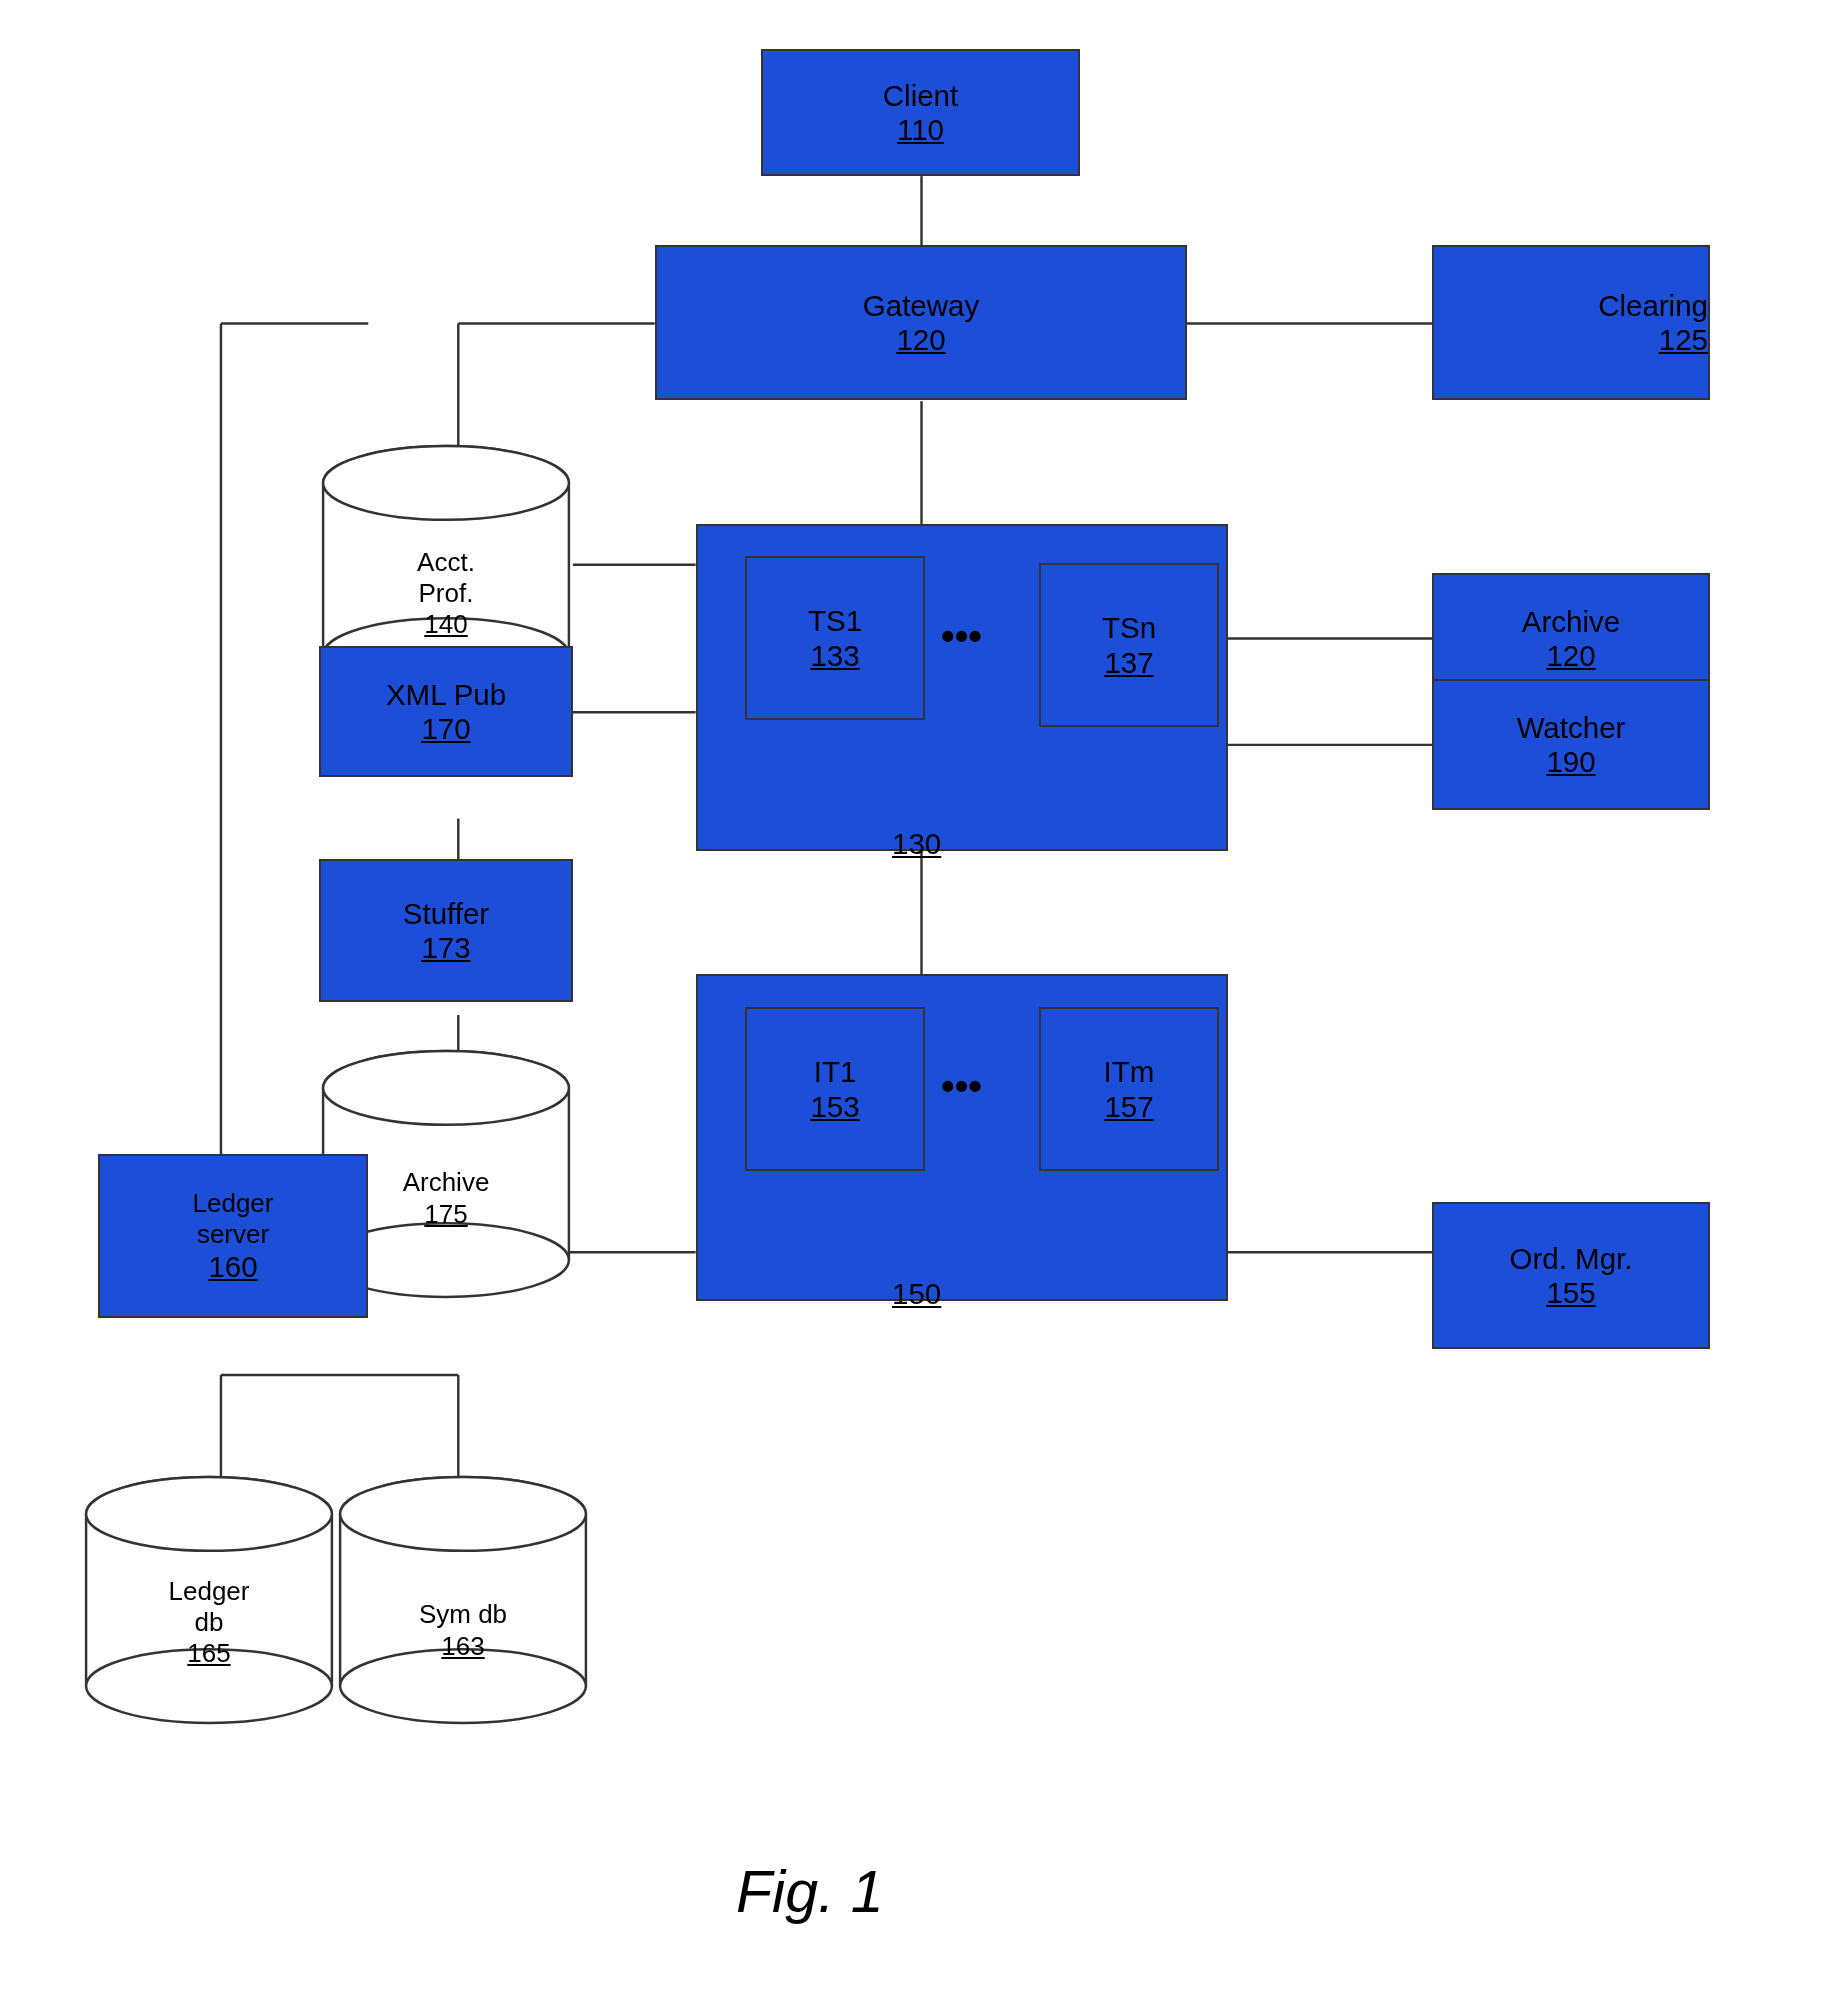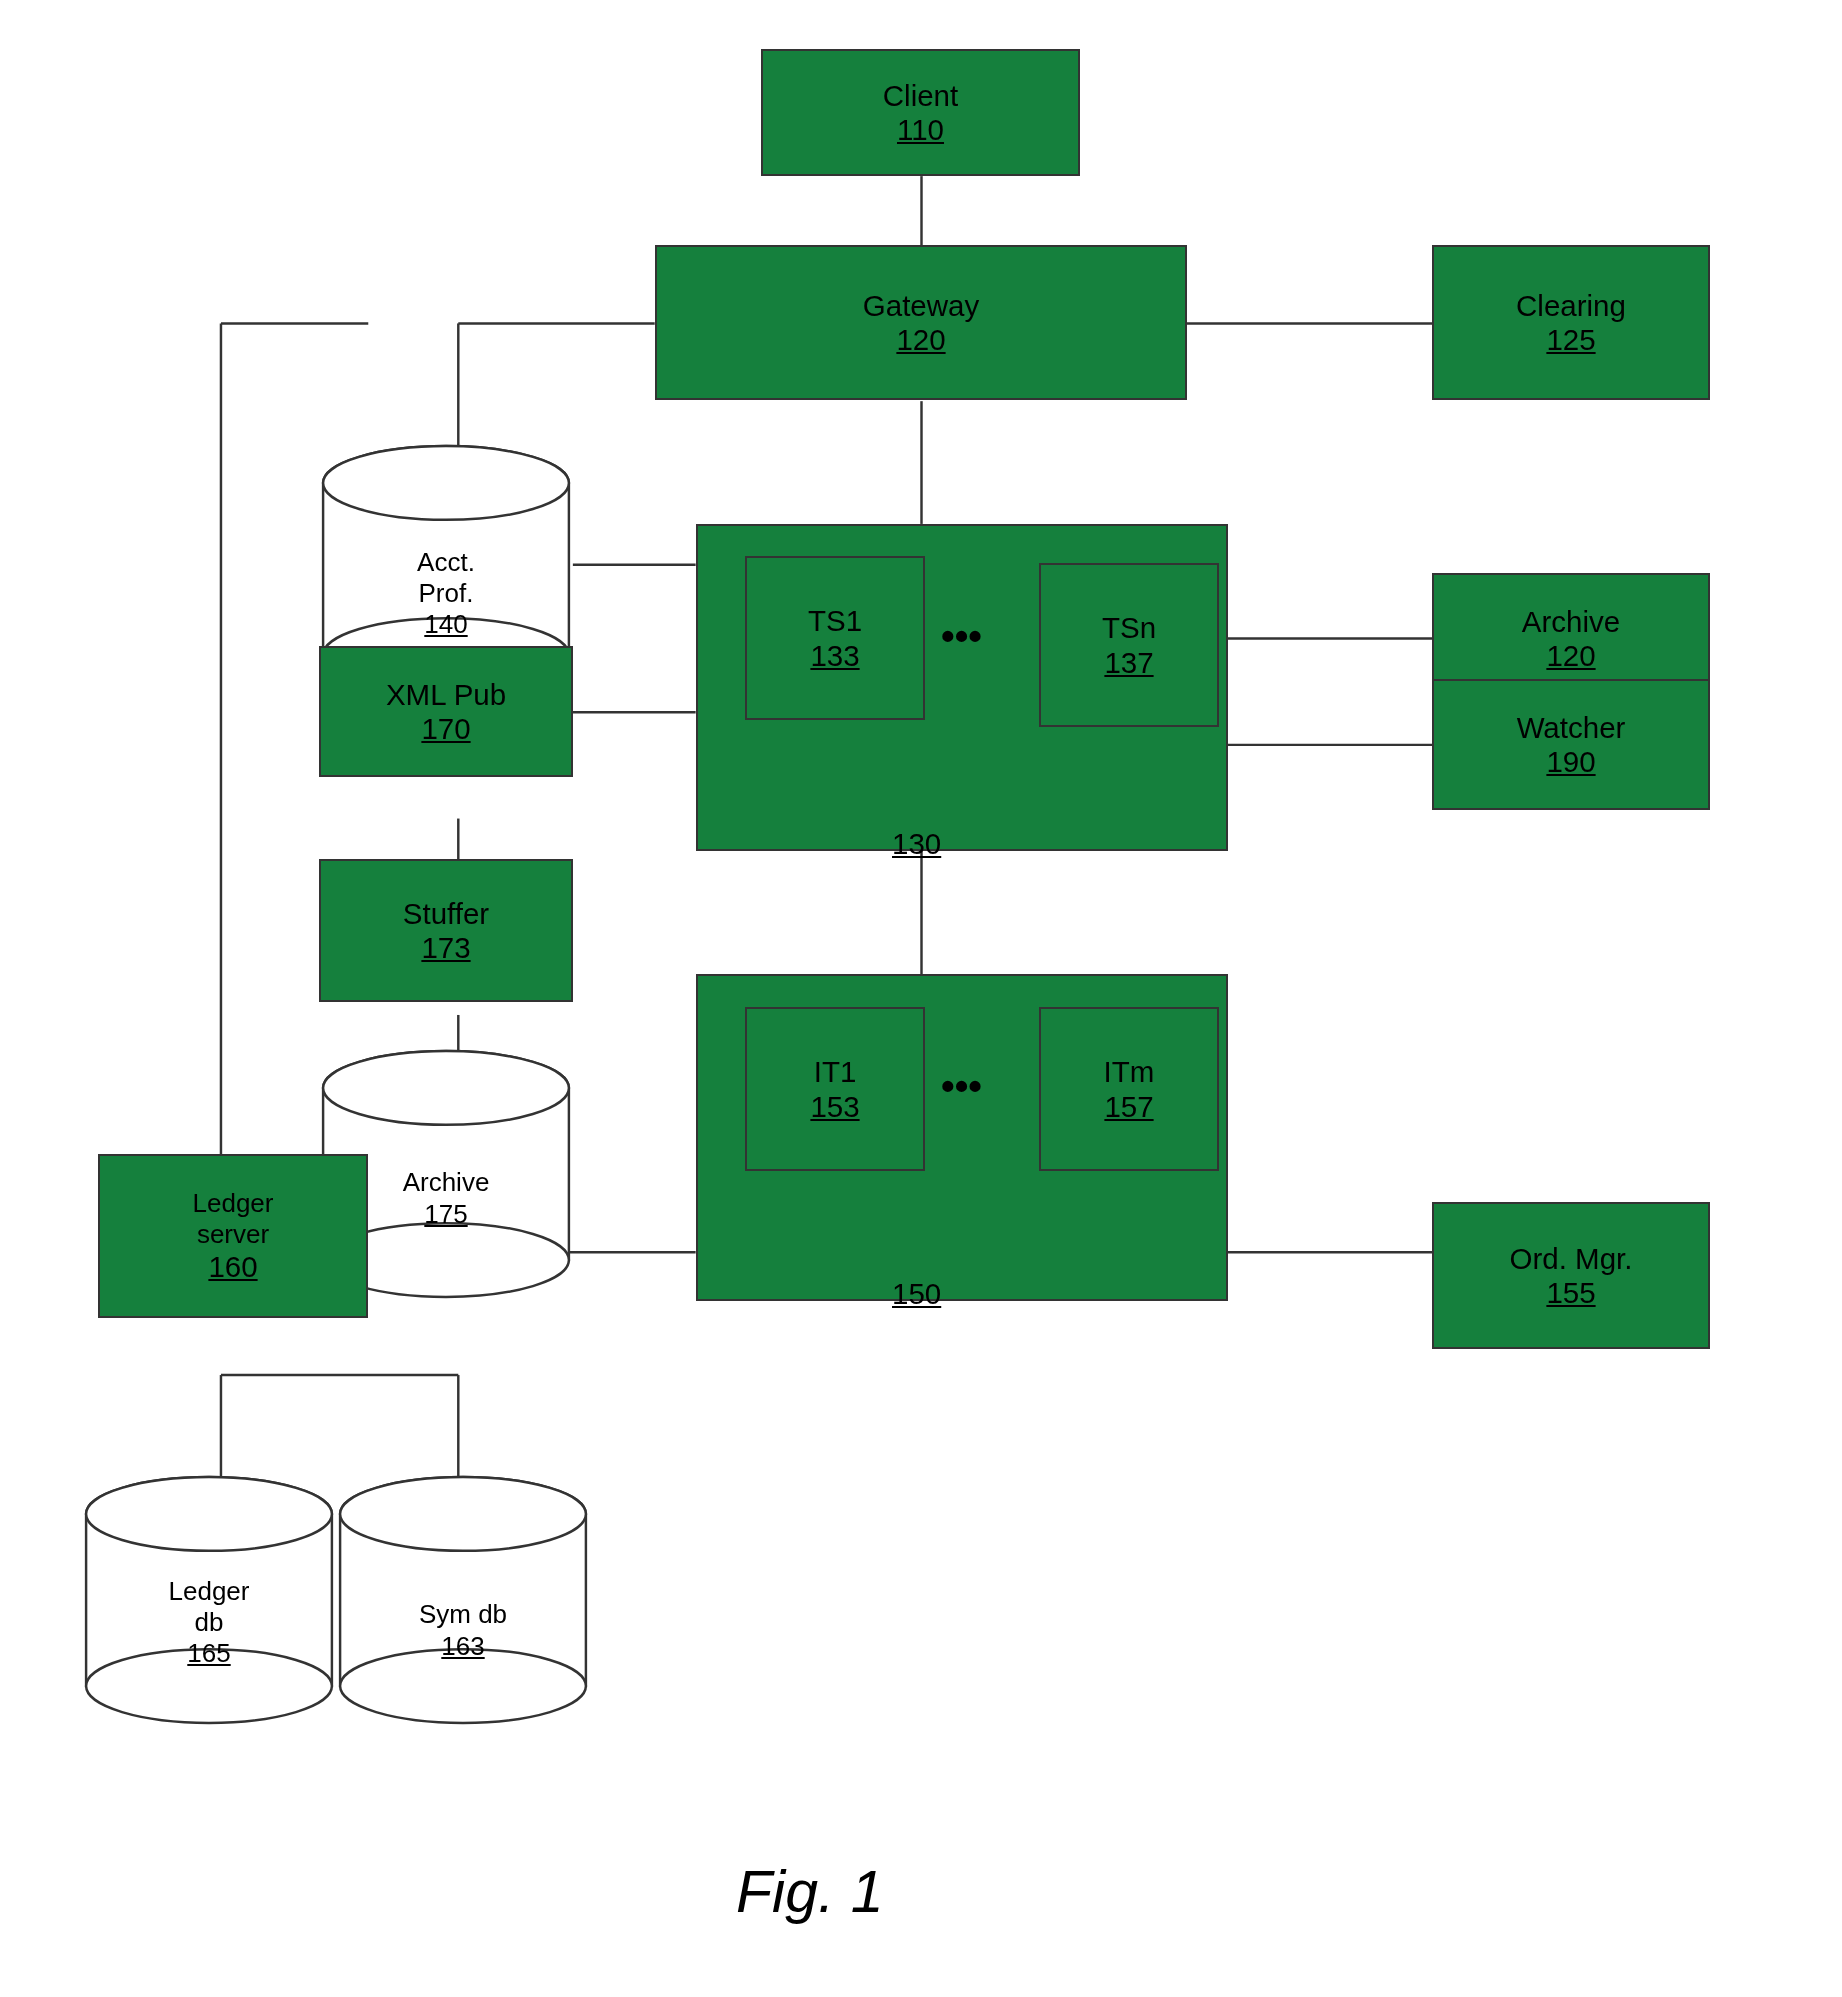--- a/index.html
+++ b/index.html
@@ -16,21 +16,21 @@
       position: absolute;
       top: 0; left: 0;
       width: 1843px;
       height: 1998px;
     }
 
     
     .box {
       position: absolute;
       border: 2.5px solid #333;
-      background: #15803d;
+      background: #1d4ed8;
       display: flex;
       flex-direction: column;
       align-items: center;
       justify-content: center;
       text-align: center;
     }
 
     .box-label {
       font-size: 29.5px;
       font-weight: normal;
@@ -137,21 +137,21 @@
   <div class="box" style="left:761px; top:49px; width:319px; height:127px;">
     <span class="box-label">Client</span>
     <span class="box-number">110</span>
   </div>
 
   <div class="box" style="left:655px; top:245px; width:532px; height:155px;">
     <span class="box-label">Gateway</span>
     <span class="box-number">120</span>
   </div>
 
-  <div class="box" style="left:1432px; top:245px; width:278px; height:155px;">
+  <div class="box" style="left:1432px; top:245px; width:278px; height:155px;align-items:flex-end;">
     <span class="box-label">Clearing</span>
     <span class="box-number">125</span>
   </div>
 
   <div class="cylinder" style="left:319px; top:442px; width:254px; height:254px;">
     <svg width="254" height="254" viewBox="0 0 310 310">
       <ellipse cx="155" cy="50" rx="150" ry="45" fill="white" stroke="#333" stroke-width="3"></ellipse>
       <rect x="5" y="50" width="300" height="210" fill="white" stroke="#333" stroke-width="3"></rect>
       <ellipse cx="155" cy="260" rx="150" ry="45" fill="white" stroke="#333" stroke-width="3"></ellipse>
       <ellipse cx="155" cy="50" rx="150" ry="45" fill="white" stroke="#333" stroke-width="3"></ellipse>

